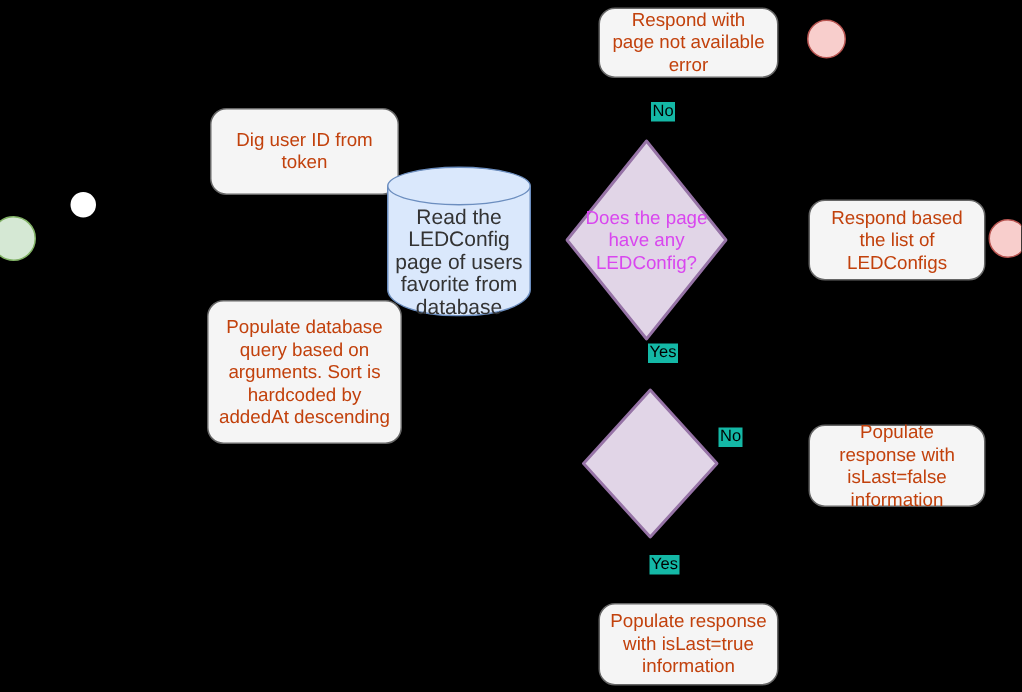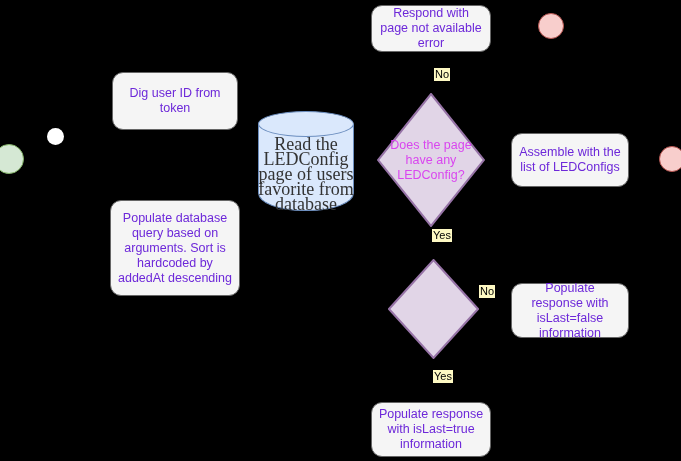--- a/index.html
+++ b/index.html
@@ -20,24 +20,25 @@
   .node {
     position: absolute;
     box-sizing: border-box;
     display: flex;
     align-items: center;
     justify-content: center;
     text-align: center;
     background: #f5f5f5;
     border: 1px solid #666666;
     border-radius: 11px;
-    color: #6d28d9;
+    color: #c2410c;
     font-size: 12.5px;
     line-height: 15px;
     padding: 3px 6px;
+    margin-left: 28px;
   }
 
   
   .cylinder {
     position: absolute;
     box-sizing: border-box;
   }
   .cyl-body {
     position: absolute;
     left: 0;
@@ -67,23 +68,22 @@
     position: absolute;
     left: 0;
     top: 26px;
     width: 100%;
     height: calc(100% - 26px);
     display: flex;
     align-items: center;
     justify-content: center;
     text-align: center;
     color: #333333;
-    font-size: 18px;
+    font-size: 14px;
     line-height: 15px;
-    font-family: Liberation Serif, serif;
   }
 
   
   .diamond {
     position: absolute;
   }
   .diamond svg {
     position: absolute;
     left: 0;
     top: 0;
@@ -102,21 +102,21 @@
     justify-content: center;
     text-align: center;
     color: #d946ef;
     font-size: 12.5px;
     line-height: 15px;
   }
 
   
   .edge-label {
     position: absolute;
-    background: #fef9c3;
+    background: #14b8a6;
     color: #000000;
     font-size: 11px;
     line-height: 13px;
     padding: 0 1px;
     white-space: nowrap;
   }
 
   
   .connector {
     position: absolute;
@@ -165,21 +165,21 @@
     <svg viewBox="0 0 108 134" preserveAspectRatio="none">
       <polygon points="54,1 107,67 54,133 1,67" fill="#e1d5e7" stroke="#9673a6" stroke-width="2"></polygon>
     </svg>
     <div class="diamond-label">Does the page have any LEDConfig?</div>
   </div>
 
   <div class="edge-label" style="left:434px; top:68px;">No</div>
 
   <div class="edge-label" style="left:432px; top:229px;">Yes</div>
 
-  <div class="node" style="left:511px; top:133px; width:118px; height:54px;">Assemble with the list of LEDConfigs</div>
+  <div class="node" style="left:511px; top:133px; width:118px; height:54px;">Respond based the list of LEDConfigs</div>
 
   <div class="diamond" style="left:388px; top:259px; width:91px; height:100px;">
     <svg viewBox="0 0 91 100" preserveAspectRatio="none">
       <polygon points="45.5,1 90,50 45.5,99 1,50" fill="#e1d5e7" stroke="#9673a6" stroke-width="2"></polygon>
     </svg>
   </div>
 
   <div class="edge-label" style="left:479px; top:285px;">No</div>
 
   <div class="edge-label" style="left:433px; top:370px;">Yes</div>

